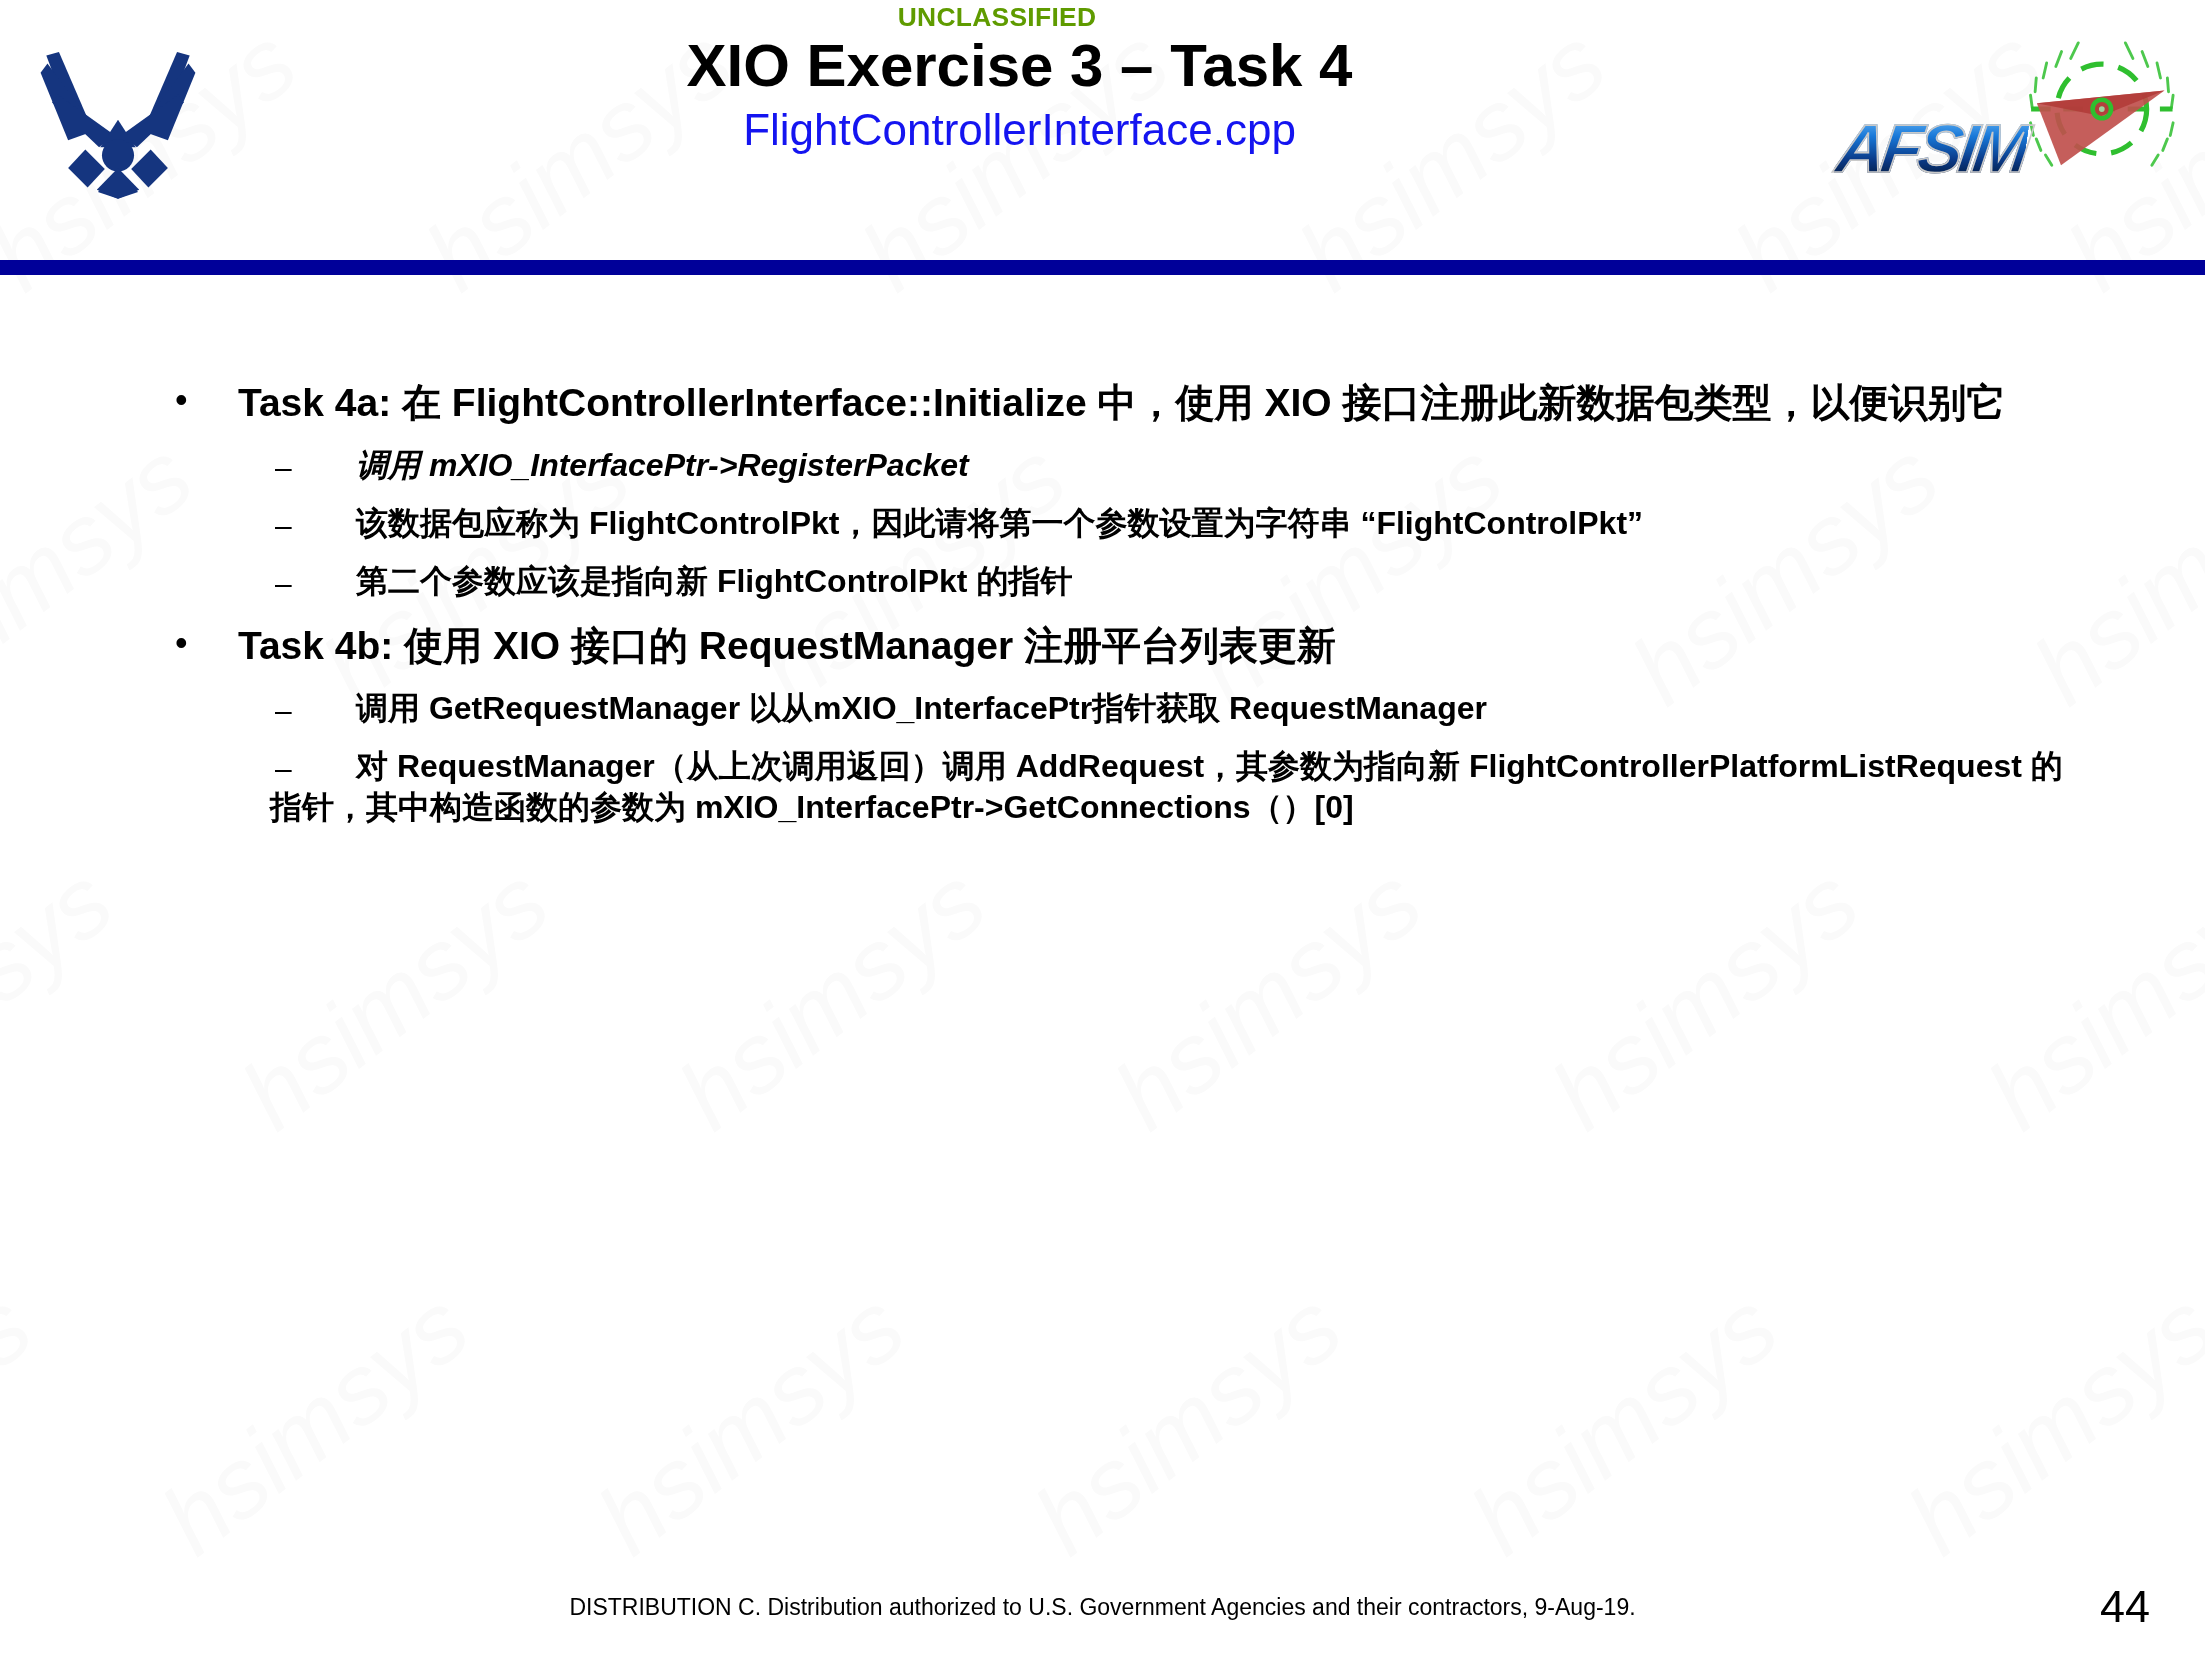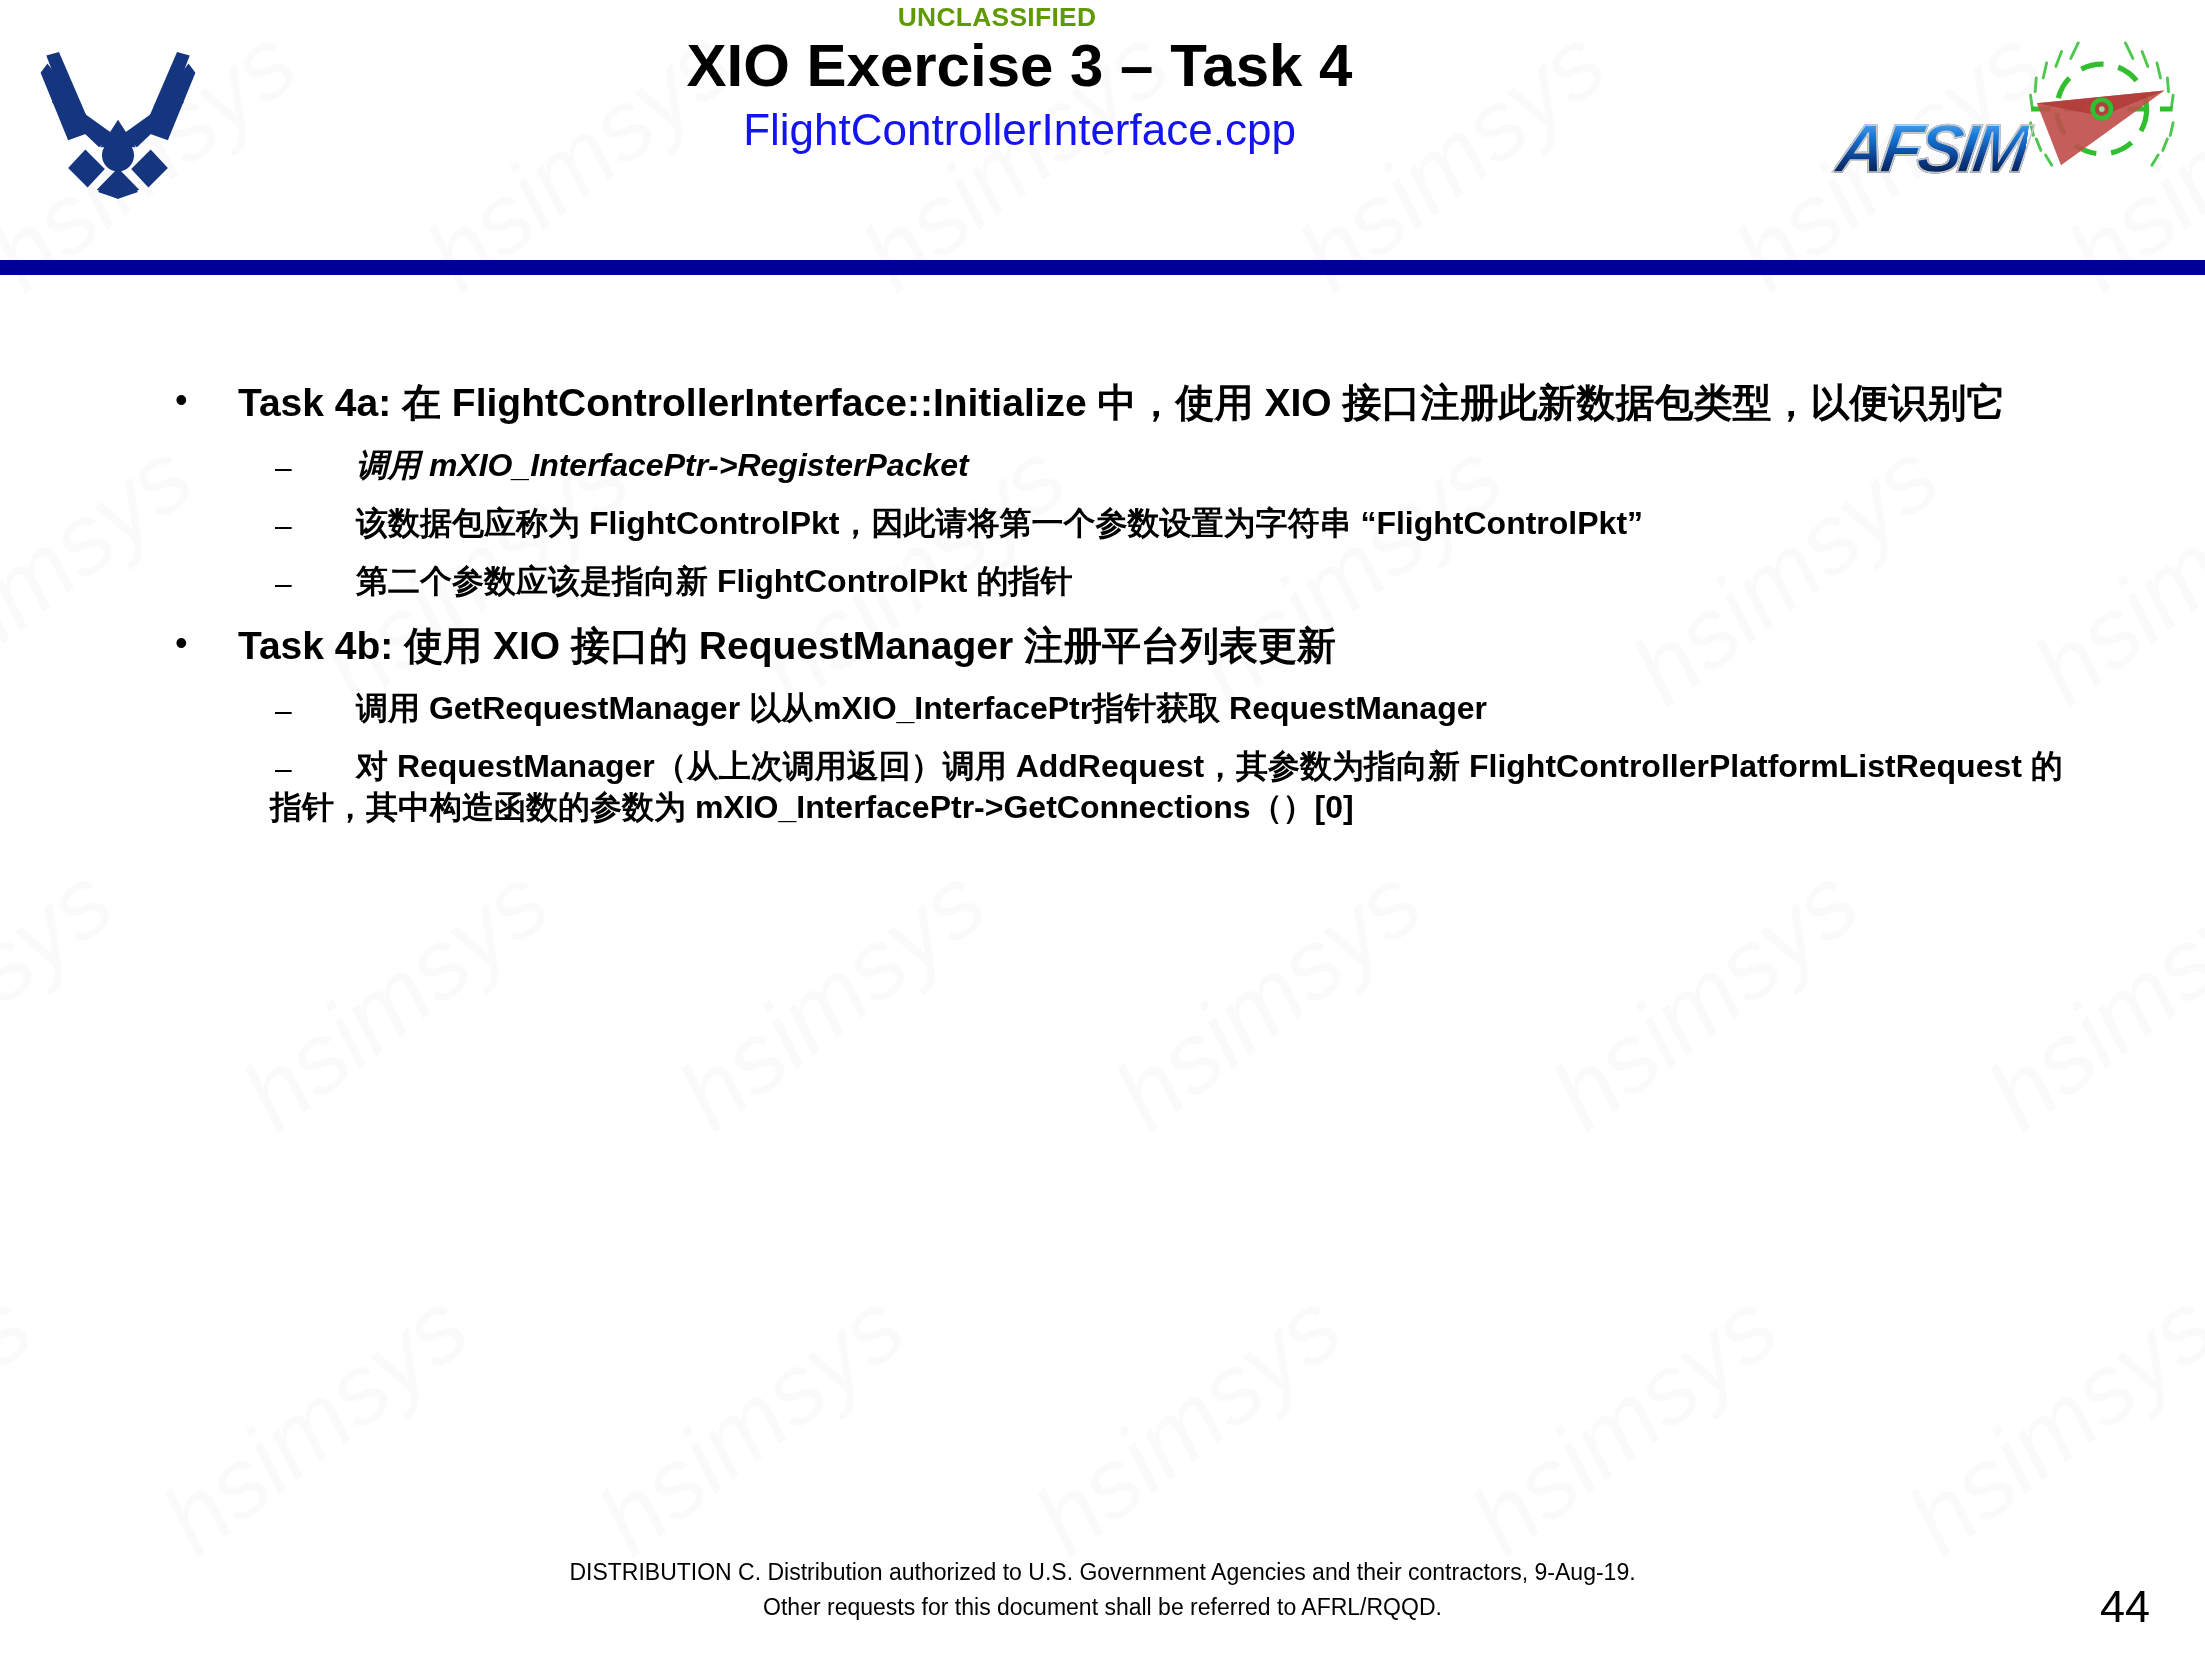--- a/index.html
+++ b/index.html
@@ -350,19 +350,18 @@
       <span class="dash">–</span>
       <span class="text">对 RequestManager（从上次调用返回）调用 AddRequest，其参数为指向新 FlightControllerPlatformListRequest 的指针，其中构造函数的参数为 mXIO_InterfacePtr-&gt;GetConnections（）[0]</span>
     </div>
 
   </div>
 
   <div class="footer">
     <div>
       <span class="strong">DISTRIBUTION C</span><span>. Distribution authorized to U.S. Government Agencies and their contractors, 9-Aug-19.</span>
     </div>
-    <div>Other requests for this document shall be referred to AFRL/RQQD.</div>
   </div>
 
   <div class="page-number">44</div>
 
 </div>
 
 
 </body></html>

